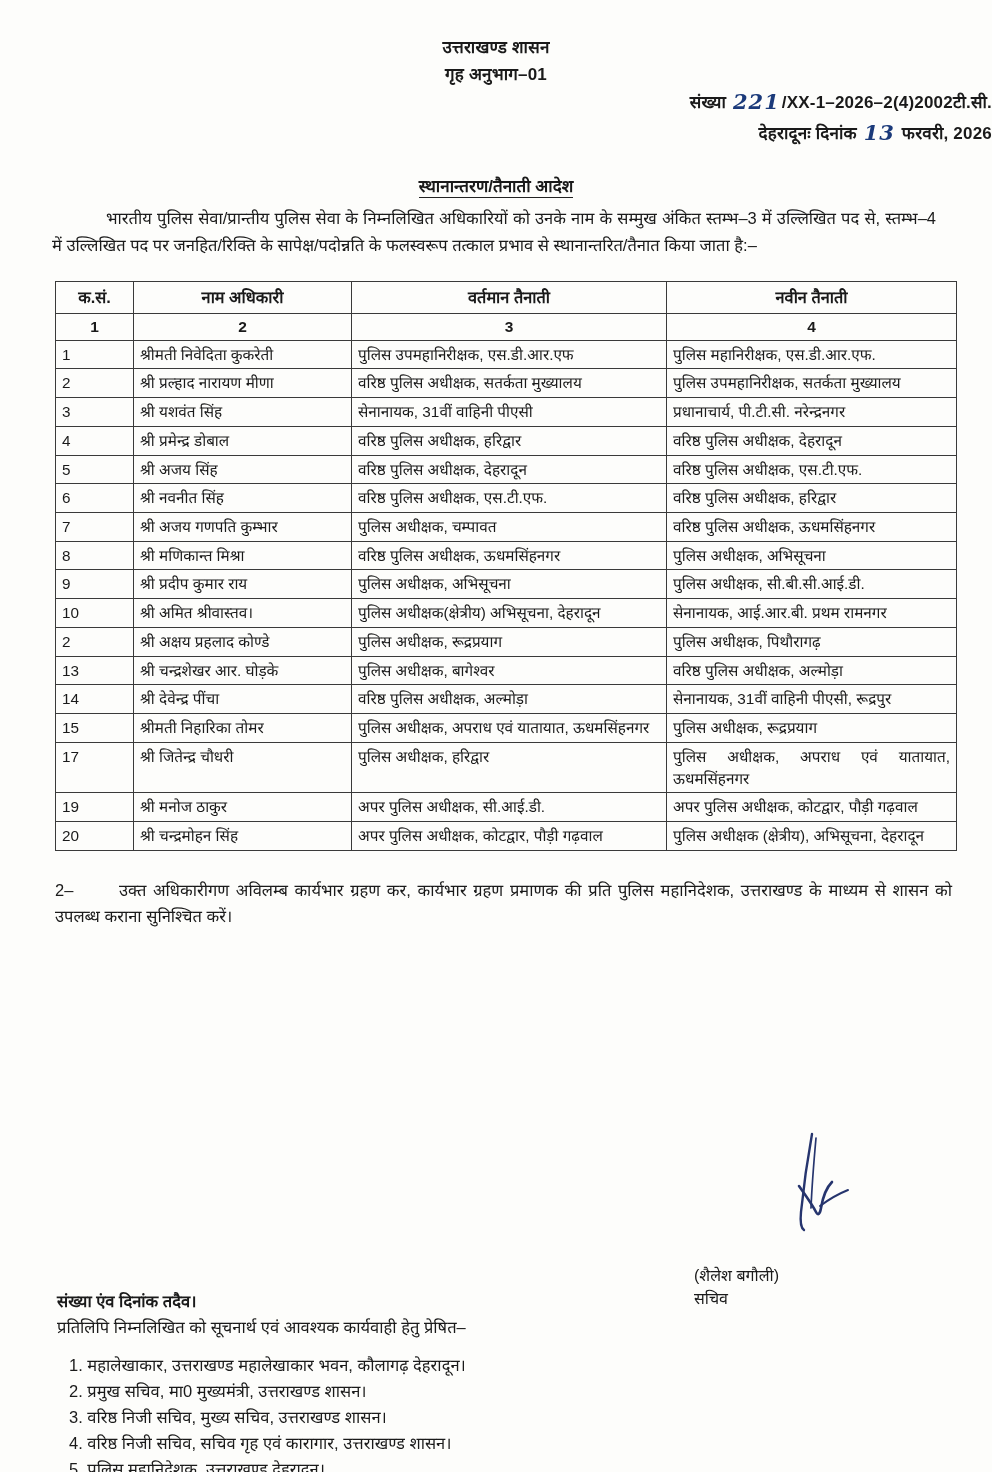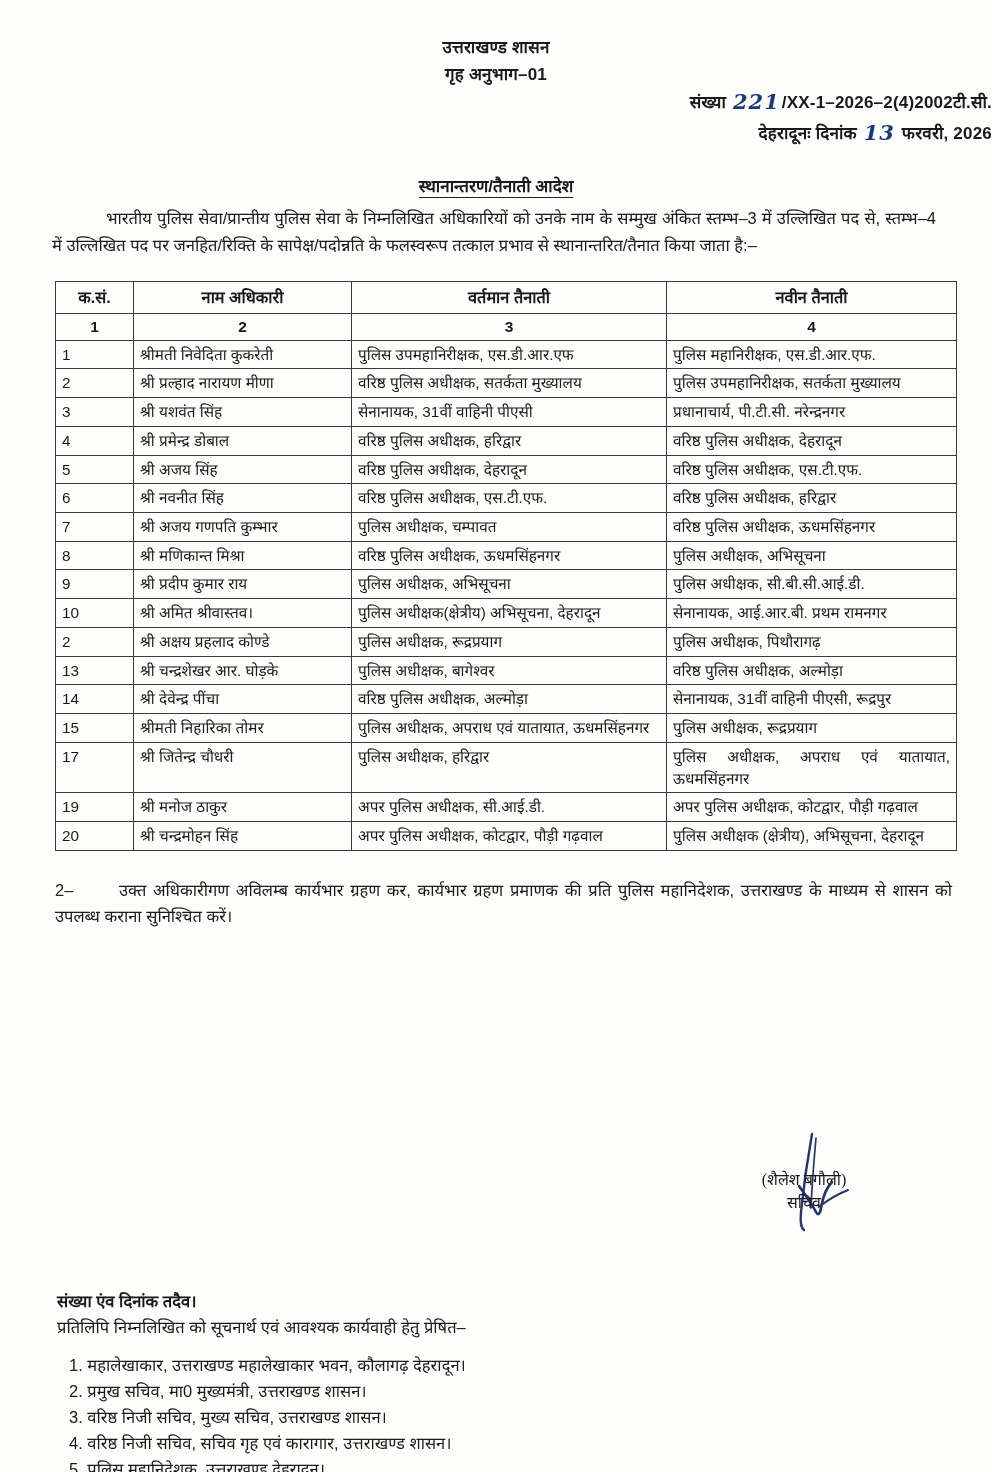--- a/index.html
+++ b/index.html
@@ -107,26 +107,24 @@
     font-size: 16.5px;
     line-height: 1.62;
     text-align: justify;
   }
   .clause2 .lbl { display: inline-block; width: 64px; }
 
   
   .sign-block {
     position: absolute;
     right: 78px;
-    top: 1168px;
-    text-align: center;
+    top: 1264px;
     font-size: 16px;
     line-height: 1.45;
     width: 220px;
-    font-family: Liberation Serif, serif;
   }
   .sign-mark {
     position: absolute;
     right: 118px;
     top: 1130px;
     width: 120px;
     height: 110px;
     pointer-events: none;
   }
 

